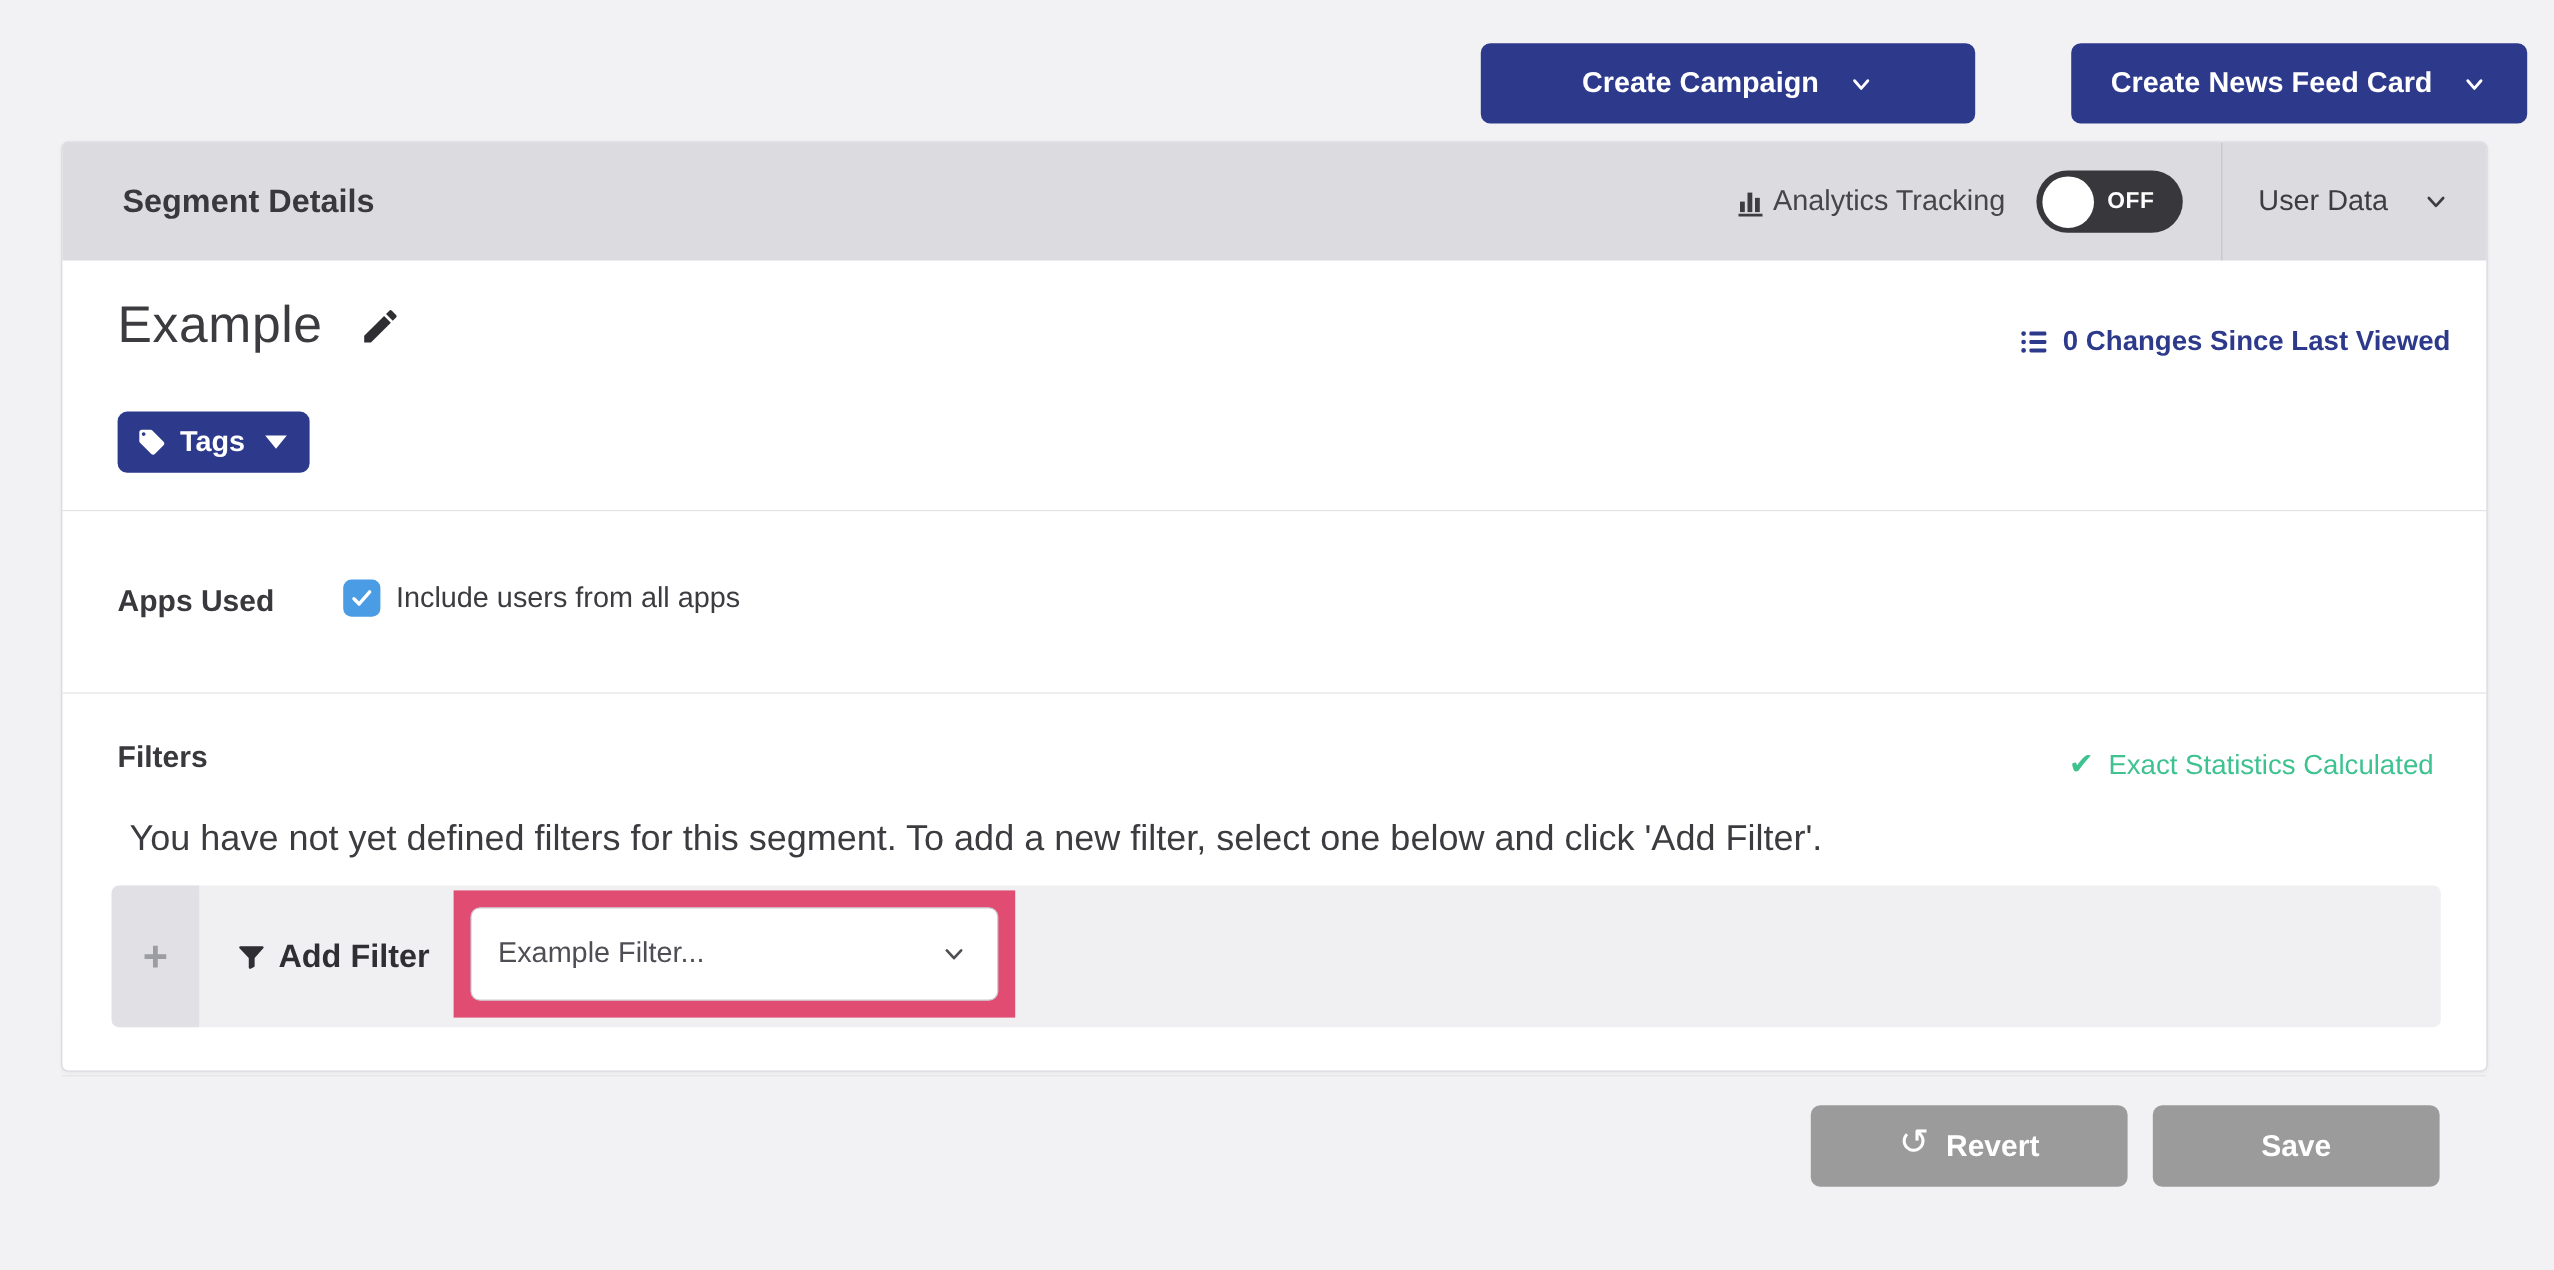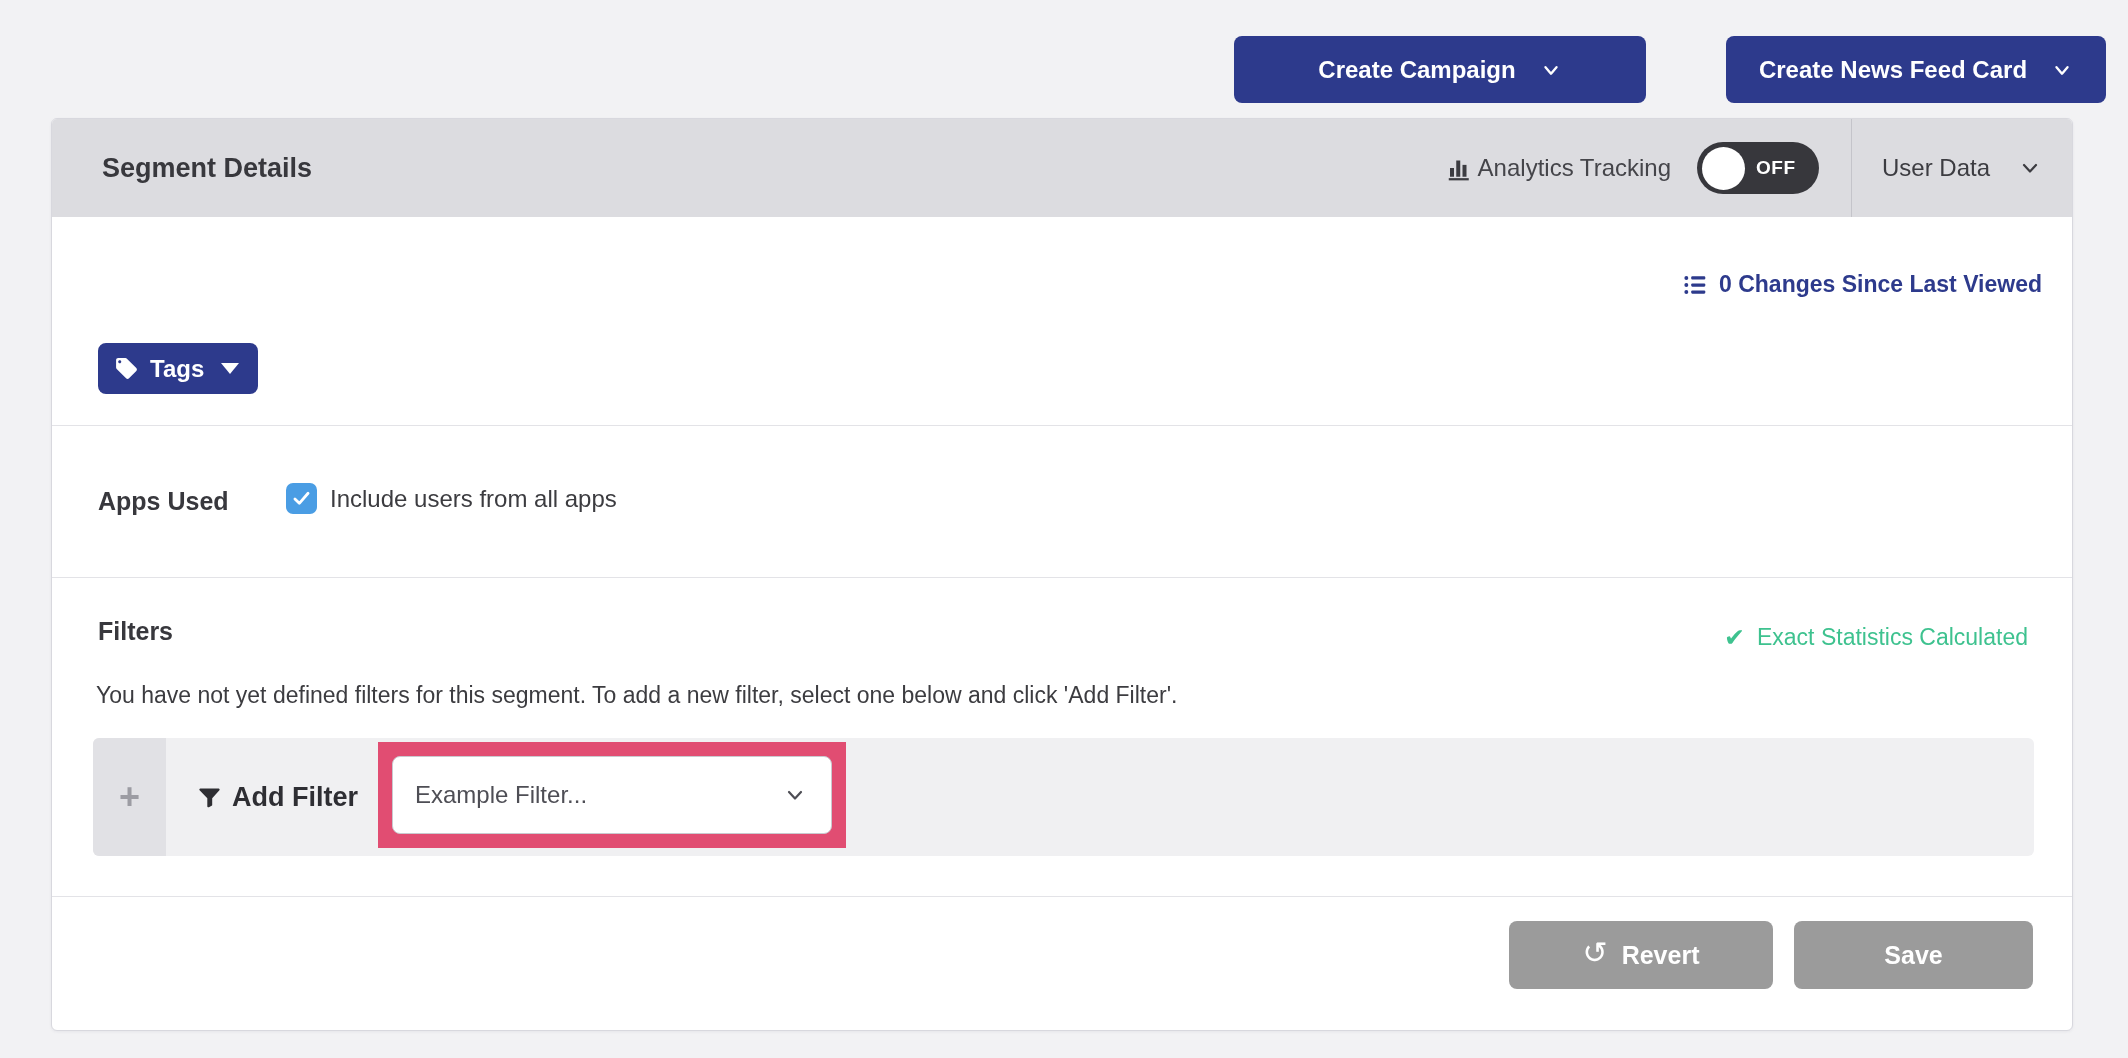--- a/index.html
+++ b/index.html
@@ -20,21 +20,21 @@
     color: #fff; font-family: inherit; font-size: 24px; font-weight: 700;
     display: flex; align-items: center; justify-content: center; gap: 24px;
     cursor: pointer;
   }
   .btn-campaign { width: 412px; }
   .btn-newsfeed { width: 380px; }
   .chev { flex: 0 0 auto; }
 
   
   .card {
-    position: absolute; left: 51px; top: 118px; width: 2022px; height: 913px;
+    position: absolute; left: 51px; top: 118px; width: 2022px; height: 775px;
     background: #fff; border: 1px solid #d8d8de; border-radius: 6px;
     box-shadow: 0 1px 3px rgba(40,40,60,.06);
   }
   .card-header {
     position: absolute; top: 0; left: 0; right: 0; height: 98px;
     background: #dcdce0; border-radius: 5px 5px 0 0;
     display: flex; align-items: center; padding-left: 50px;
   }
   .card-header h2 { margin: 0; font-size: 27px; font-weight: 700; color: #38383d; }
   .header-right { position: absolute; right: 0; top: 0; bottom: 0; display: flex; align-items: center; }
@@ -91,21 +91,21 @@
   }
 
   
   .filters-heading { position: absolute; left: 46px; top: 498px; margin: 0; font-size: 25px; font-weight: 700; color: #38383d; }
   .status {
     position: absolute; right: 44px; top: 505px;
     display: flex; align-items: center; gap: 12px;
     color: #3ec28f; font-size: 23px; cursor: default;
   }
   .status-check { font-size: 25px; line-height: 1; }
-  .empty-msg { position: absolute; left: 44px; top: 563px; margin: 0; font-size: 23px; color: #3c3c40; }
+  .empty-msg { position: absolute; left: 56px; top: 563px; margin: 0; font-size: 30px; color: #3c3c40; }
 
   .filter-row {
     position: absolute; left: 41px; top: 619px; width: 1941px; height: 118px;
     background: #f0f0f2; border-radius: 6px;
   }
   .plus-cell {
     position: absolute; left: 0; top: 0; bottom: 0; width: 73px;
     background: #e1e1e5; border-radius: 6px 0 0 6px; cursor: pointer;
     display: flex; align-items: center; justify-content: center;
     color: #9c9ca3; font-size: 36px; font-weight: 700;
@@ -178,20 +178,28 @@
         <div class="v-divider"></div>
         <button class="user-data">
           <span>User Data</span>
           <svg width="24" height="24" viewBox="0 0 24 24" fill="none">
               <polyline points="6,9 12,15.5 18,9" stroke="#3c3c41" stroke-width="2.2" stroke-linecap="round" stroke-linejoin="round"></polyline>
             </svg>
         </button>
       </div>
     </div>
 
+    <div class="name-row">
+      <h1>Example</h1>
+      <span class="pencil">
+        <svg width="36" height="36" viewBox="0 0 24 24">
+            <path fill="#2e2e33" d="M3 17.25V21h3.75L17.81 9.94l-3.75-3.75L3 17.25zM20.71 7.04c.39-.39.39-1.02 0-1.41l-2.34-2.34a.9959.9959 0 0 0-1.41 0l-1.83 1.83 3.75 3.75 1.83-1.83z"></path>
+          </svg>
+      </span>
+    </div>
 
     <a class="changes-link">
       <svg width="26" height="26" viewBox="0 0 24 24" fill="none">
         <circle cx="4" cy="5.5" r="1.8" fill="#2d3a8c"></circle>
           <circle cx="4" cy="12" r="1.8" fill="#2d3a8c"></circle>
           <circle cx="4" cy="18.5" r="1.8" fill="#2d3a8c"></circle>
         <rect x="8.5" y="4" width="13" height="3" rx="1" fill="#2d3a8c"></rect>
           <rect x="8.5" y="10.5" width="13" height="3" rx="1" fill="#2d3a8c"></rect>
           <rect x="8.5" y="17" width="13" height="3" rx="1" fill="#2d3a8c"></rect>
       </svg>

